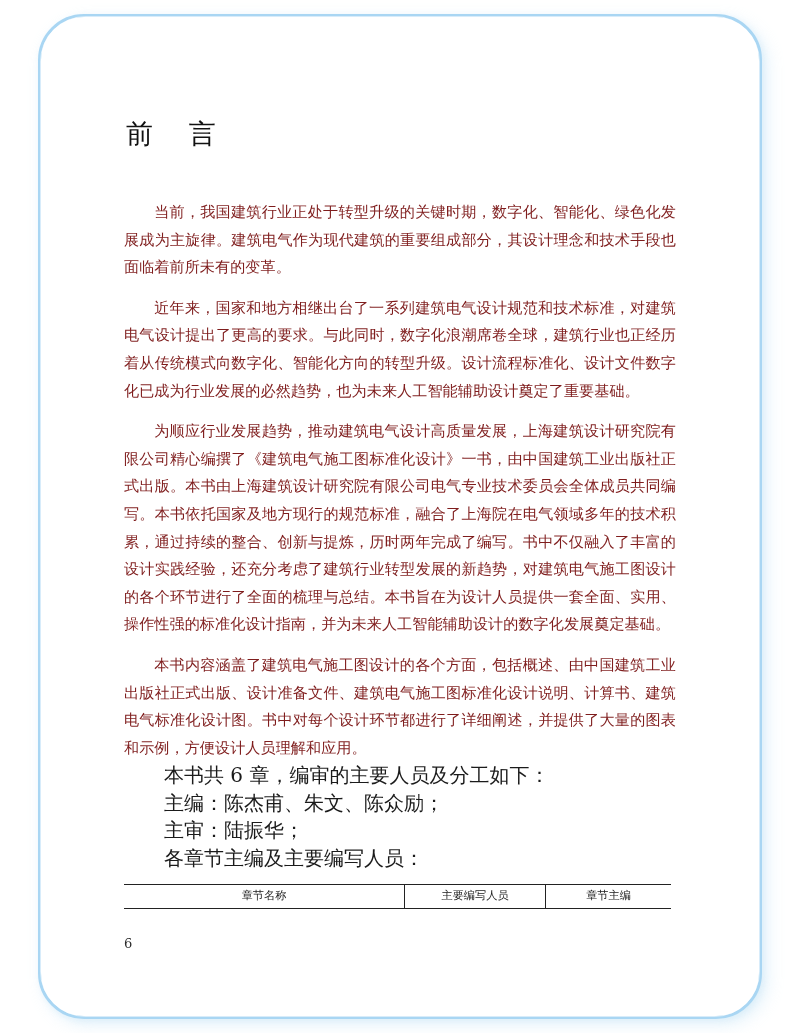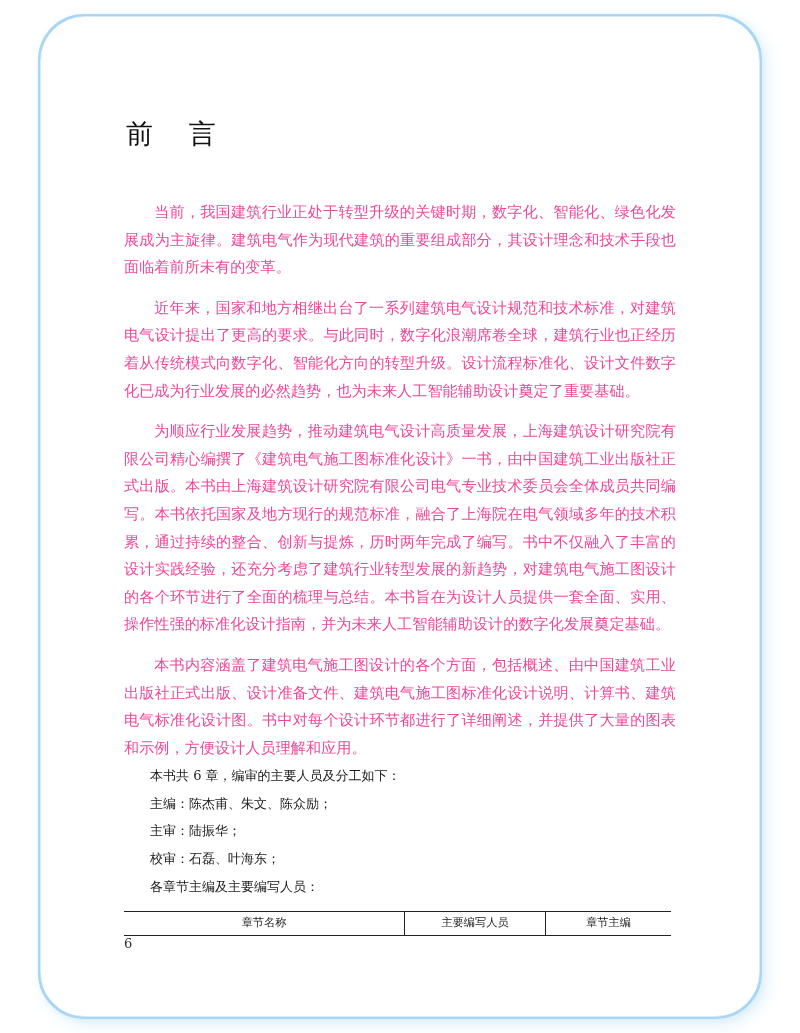--- a/index.html
+++ b/index.html
@@ -57,33 +57,33 @@
     letter-spacing: 0.16em;
     line-height: 1;
     margin: 0 0 52px 2px;
     white-space: pre;
   }
 
   
   .para {
     font-size: 15.1px;
     line-height: 27.6px;
-    color: #ec4899;
+    color: #7f1d1d;
     text-align: justify;
     text-justify: inter-ideograph;
     margin: 0;
     text-indent: 2em;
     letter-spacing: 0.005em;
   }
   .para + .para { margin-top: 13px; }
 
   
   .credit-block { margin-top: 0px; }
   .credit-line {
-    font-size: 13px;
+    font-size: 20px;
     line-height: 27.6px;
     color: #1b1b1b;
     margin: 0;
     text-indent: 2em;
     white-space: nowrap;
   }
 
   
   .chapter-table {
     margin-top: 11px;
@@ -131,21 +131,20 @@
     <p class="para">当前，我国建筑行业正处于转型升级的关键时期，数字化、智能化、绿色化发展成为主旋律。建筑电气作为现代建筑的重要组成部分，其设计理念和技术手段也面临着前所未有的变革。</p>
     <p class="para">近年来，国家和地方相继出台了一系列建筑电气设计规范和技术标准，对建筑电气设计提出了更高的要求。与此同时，数字化浪潮席卷全球，建筑行业也正经历着从传统模式向数字化、智能化方向的转型升级。设计流程标准化、设计文件数字化已成为行业发展的必然趋势，也为未来人工智能辅助设计奠定了重要基础。</p>
     <p class="para">为顺应行业发展趋势，推动建筑电气设计高质量发展，上海建筑设计研究院有限公司精心编撰了《建筑电气施工图标准化设计》一书，由中国建筑工业出版社正式出版。本书由上海建筑设计研究院有限公司电气专业技术委员会全体成员共同编写。本书依托国家及地方现行的规范标准，融合了上海院在电气领域多年的技术积累，通过持续的整合、创新与提炼，历时两年完成了编写。书中不仅融入了丰富的设计实践经验，还充分考虑了建筑行业转型发展的新趋势，对建筑电气施工图设计的各个环节进行了全面的梳理与总结。本书旨在为设计人员提供一套全面、实用、操作性强的标准化设计指南，并为未来人工智能辅助设计的数字化发展奠定基础。</p>
     <p class="para">本书内容涵盖了建筑电气施工图设计的各个方面，包括概述、由中国建筑工业出版社正式出版、设计准备文件、建筑电气施工图标准化设计说明、计算书、建筑电气标准化设计图。书中对每个设计环节都进行了详细阐述，并提供了大量的图表和示例，方便设计人员理解和应用。</p>
   </div>
 
   <div class="credit-block">
     <p class="credit-line">本书共 6 章，编审的主要人员及分工如下：</p>
     <p class="credit-line">主编：陈杰甫、朱文、陈众励；</p>
     <p class="credit-line">主审：陆振华；</p>
-    <p class="credit-line">校审：石磊、叶海东；</p>
     <p class="credit-line">各章节主编及主要编写人员：</p>
   </div>
 
   <table class="chapter-table">
     <thead>
       <tr>
         <th class="col-name">章节名称</th>
         <th class="col-writer">主要编写人员</th>
         <th class="col-editor">章节主编</th>
       </tr>

